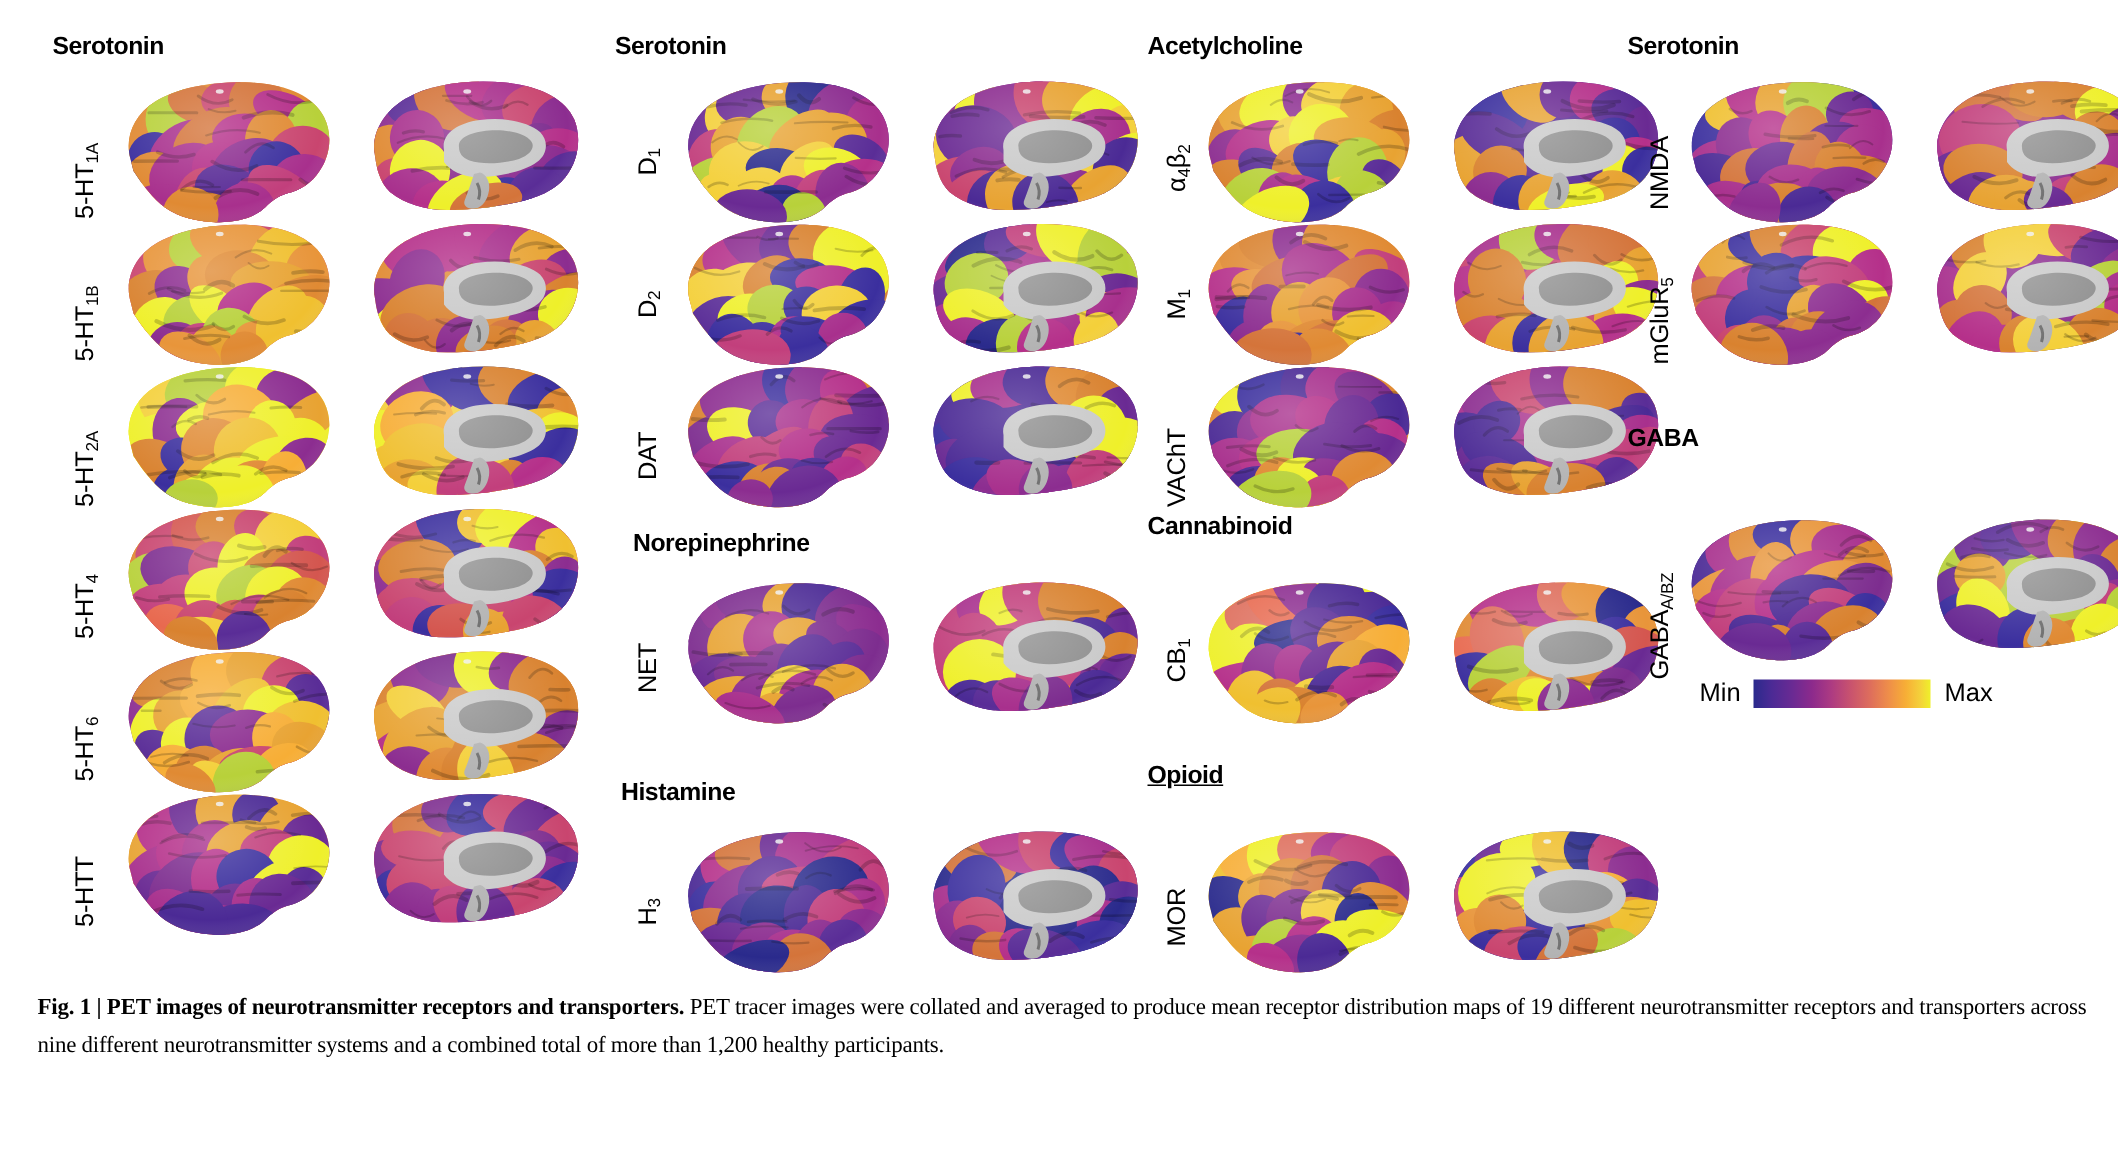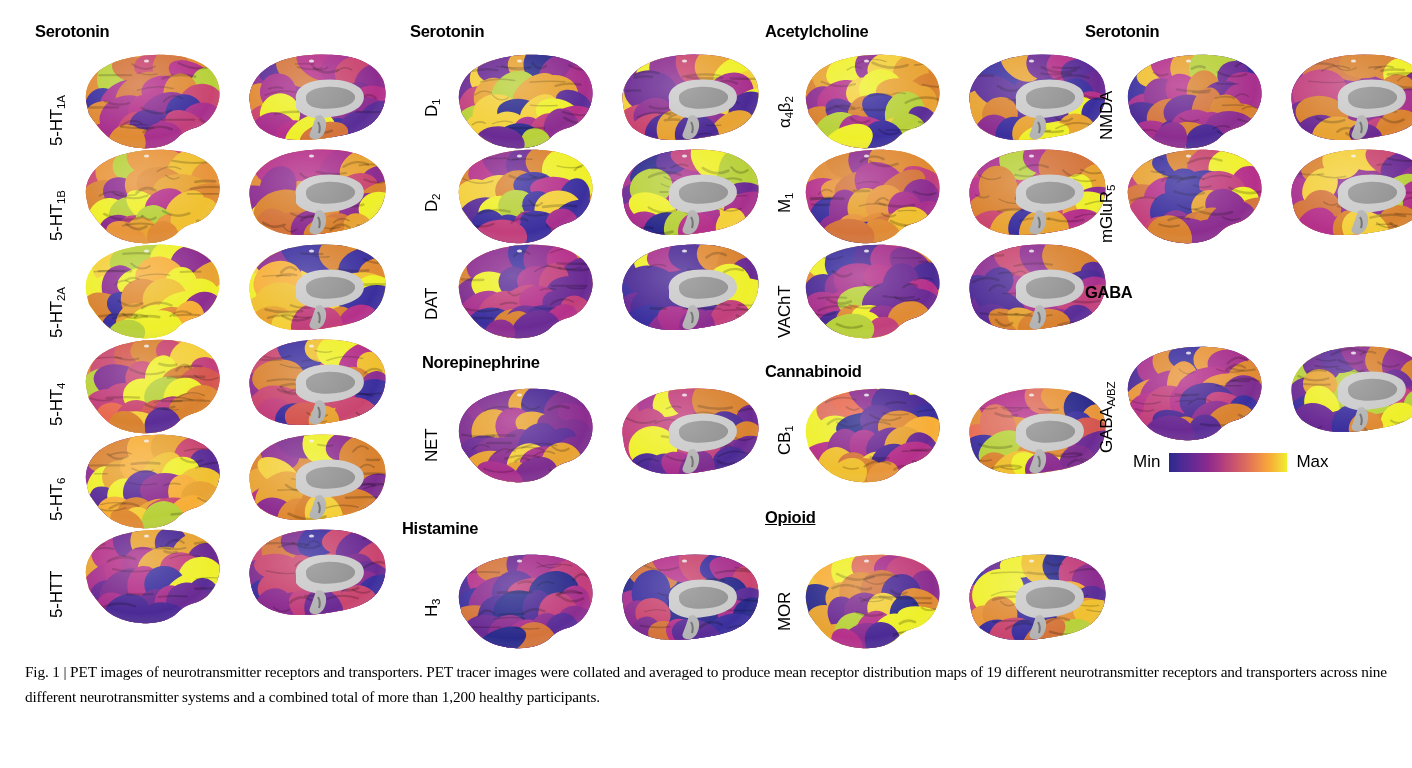--- a/index.html
+++ b/index.html
@@ -79,22 +79,22 @@
   .caption {
     position:absolute;
     left:25px; top:660px;
     width:1370px;
     font-family: "Liberation Serif", serif;
     font-size:15.3px;
     line-height:1.62;
     color:#000;
     letter-spacing:-0.15px;
   }
-  .caption b { font-weight:normal; }
-  .caption .figno { font-weight:normal; }
+  .caption b { font-weight:bold; }
+  .caption .figno { font-weight:bold; }
 </style>
 </head>
 <body>
 
 <div id="figure-root">
 
   <div class="panel-area">
 
     <div class="column col-1">
       <div class="system-header" style="left:10px; top:22px;">Serotonin</div>
@@ -1338,21 +1338,21 @@
                   <path d="M 68,50 C 67,44 76,40 88,39 C 100,38 112,41 116,46 C 119,50 116,55 108,58 C 98,61 84,62 75,59 C 70,57 68,54 68,50 Z" fill="#8f8f8f"></path>
                   <path d="M 78,68 C 76,74 74,80 72,85 C 70,89 74,92 79,91 C 84,90 87,85 88,79 C 89,73 86,68 82,67 Z" fill="#b3b3b3"></path>
                   <path d="M 80,74 q 3,5 1,11" stroke="#6f6f6f" stroke-width="2" fill="none"></path>
                   <rect x="0" y="0" width="150" height="108" fill="url(#clipM9-sh)"></rect>
                 </g>
                 <ellipse cx="73.5" cy="12.959999999999999" rx="2.6" ry="1.5" fill="#f2f2f2" opacity="0.85"></ellipse>
               </g>
             </svg></div>
       </div>
 
-      <div class="system-header" style="left:4px; top:519px;">Histamine</div>
+      <div class="system-header" style="left:16px; top:519px;">Histamine</div>
 
       <div class="brain-row" style="left:0; top:548px;">
         <div class="row-label" style="left:24px; top:69px;"><span>H</span><sub>3</sub></div>
         <div class="brain-pair" style="left:48px; top:0;"><svg width="315" height="108" viewBox="0 0 315 108" xmlns="http://www.w3.org/2000/svg" aria-hidden="true">
               <g>
                 <defs>
                   <clipPath id="clipL10">
                     <path d="M 14,58 C 10,44 16,29 30,20 C 46,10 70,6 94,7 C 118,8 136,16 143,30 C 149,42 147,56 140,66 C 135,74 127,79 118,81 C 112,83 108,86 104,90 C 96,98 82,101 68,100 C 54,99 42,95 34,88 C 26,81 20,72 16,66 Z"></path>
                   </clipPath>
                   <radialGradient id="clipL10-sh" cx="45%" cy="35%" r="75%">
@@ -1840,21 +1840,21 @@
                   <path d="M 68,50 C 67,44 76,40 88,39 C 100,38 112,41 116,46 C 119,50 116,55 108,58 C 98,61 84,62 75,59 C 70,57 68,54 68,50 Z" fill="#8f8f8f"></path>
                   <path d="M 78,68 C 76,74 74,80 72,85 C 70,89 74,92 79,91 C 84,90 87,85 88,79 C 89,73 86,68 82,67 Z" fill="#b3b3b3"></path>
                   <path d="M 80,74 q 3,5 1,11" stroke="#6f6f6f" stroke-width="2" fill="none"></path>
                   <rect x="0" y="0" width="150" height="108" fill="url(#clipM13-sh)"></rect>
                 </g>
                 <ellipse cx="73.5" cy="12.959999999999999" rx="2.6" ry="1.5" fill="#f2f2f2" opacity="0.85"></ellipse>
               </g>
             </svg></div>
       </div>
 
-      <div class="system-header" style="left:12px; top:362px;">Cannabinoid</div>
+      <div class="system-header" style="left:12px; top:342px;">Cannabinoid</div>
 
       <div class="brain-row" style="left:0; top:382px;">
         <div class="row-label" style="left:22px; top:73px;"><span>CB</span><sub>1</sub></div>
         <div class="brain-pair" style="left:40px; top:0;"><svg width="315" height="108" viewBox="0 0 315 108" xmlns="http://www.w3.org/2000/svg" aria-hidden="true">
               <g>
                 <defs>
                   <clipPath id="clipL14">
                     <path d="M 14,58 C 10,44 16,29 30,20 C 46,10 70,6 94,7 C 118,8 136,16 143,30 C 149,42 147,56 140,66 C 135,74 127,79 118,81 C 112,83 108,86 104,90 C 96,98 82,101 68,100 C 54,99 42,95 34,88 C 26,81 20,72 16,66 Z"></path>
                   </clipPath>
                   <radialGradient id="clipL14-sh" cx="45%" cy="35%" r="75%">

